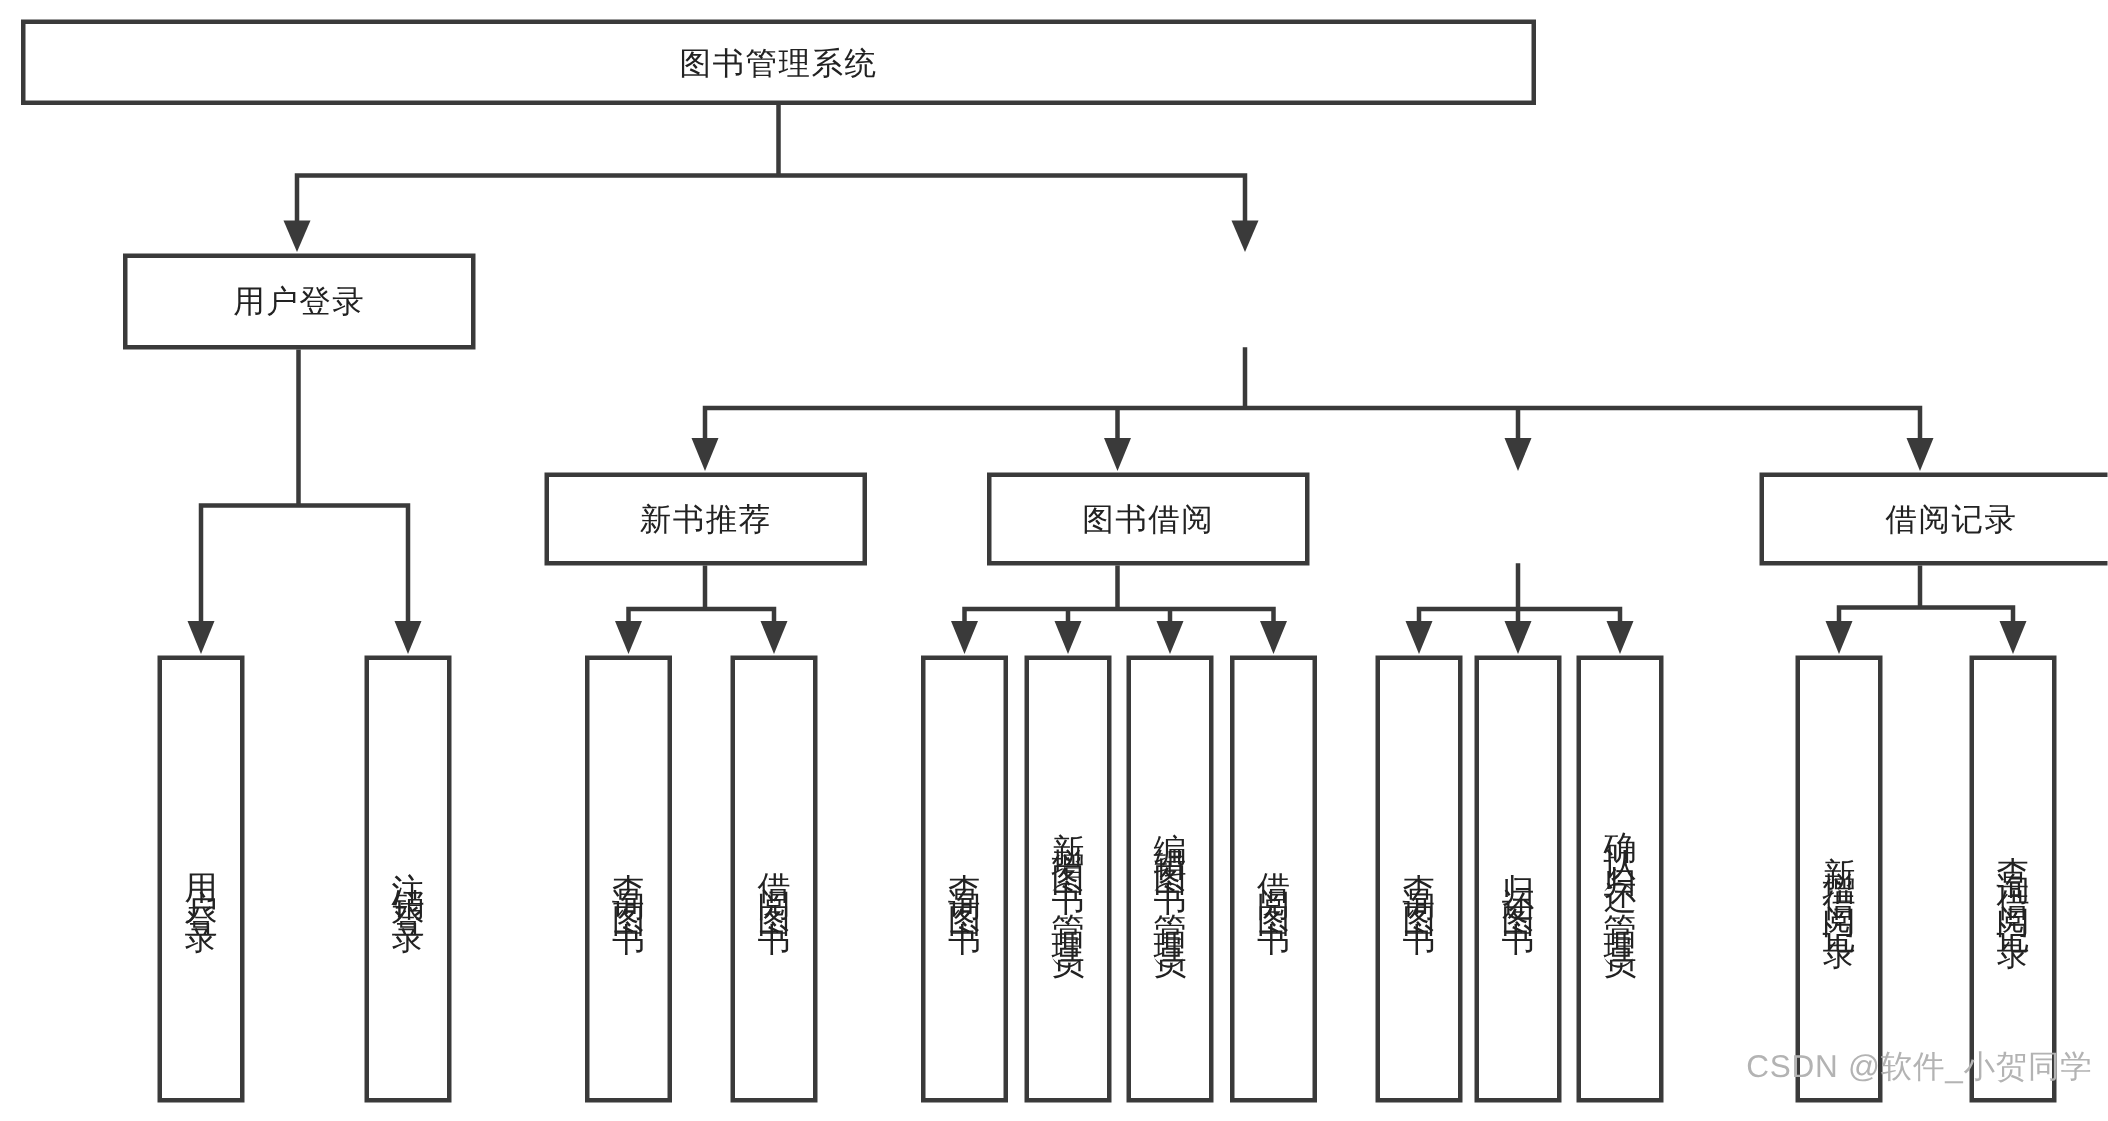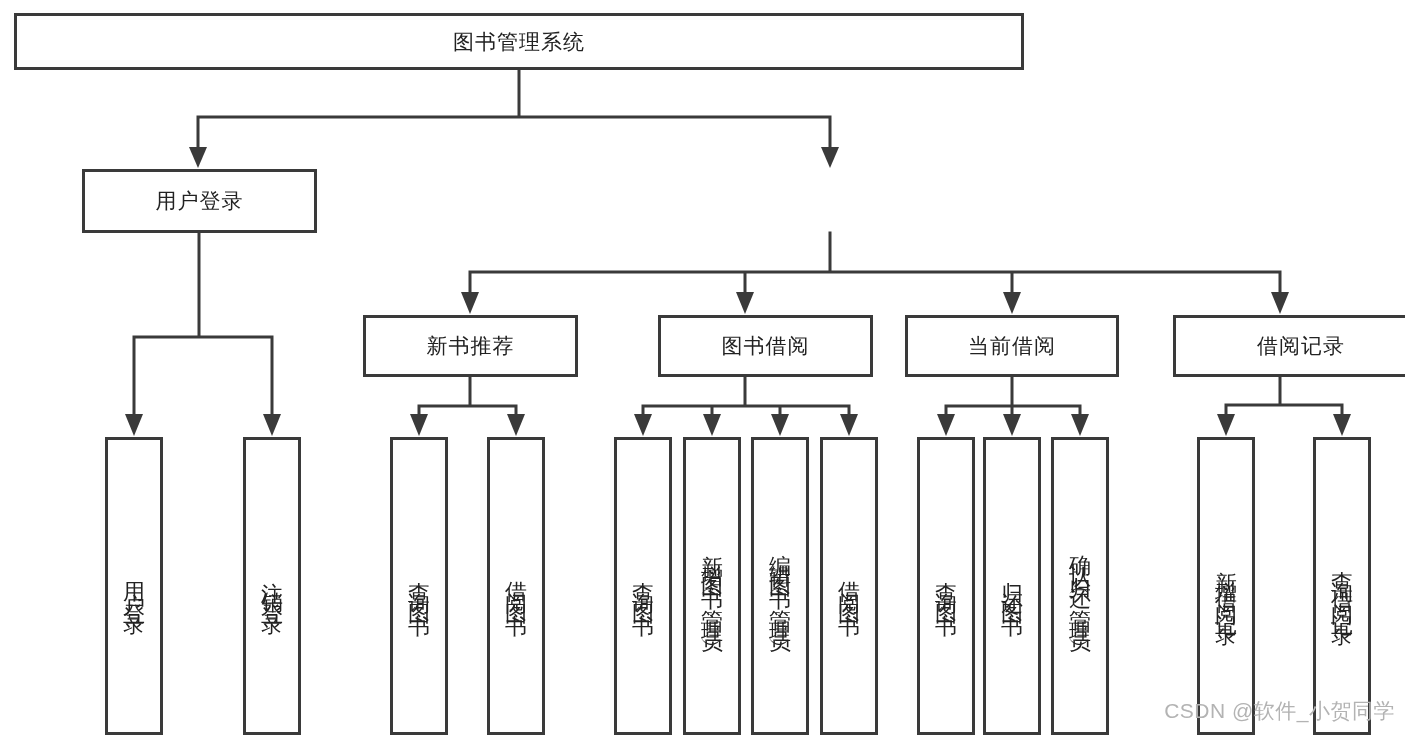--- a/index.html
+++ b/index.html
@@ -125,23 +125,20 @@
   <div class="node lvl2" style="left:82px; width:235px;">
     <span>用户登录</span>
   </div>
 
   <div class="node lvl3" style="left:363px; width:215px;text-align:center;">
     <span>新书推荐</span>
   </div>
   <div class="node lvl3" style="left:638px; width:215px;margin-left:20px;">
     <span>图书借阅</span>
   </div>
-  <div class="node lvl3" style="left:905px; width:214px;">
-    <span>当前借阅</span>
-  </div>
   <div class="node lvl3" style="left:1173px; width:244px;padding-left:12px;">
     <span>借阅记录</span>
   </div>
 
   <div class="node leaf" style="left:105px;">
     <span>用户登录</span>
   </div>
   <div class="node leaf" style="left:243px;">
     <span>注销登录</span>
   </div>

